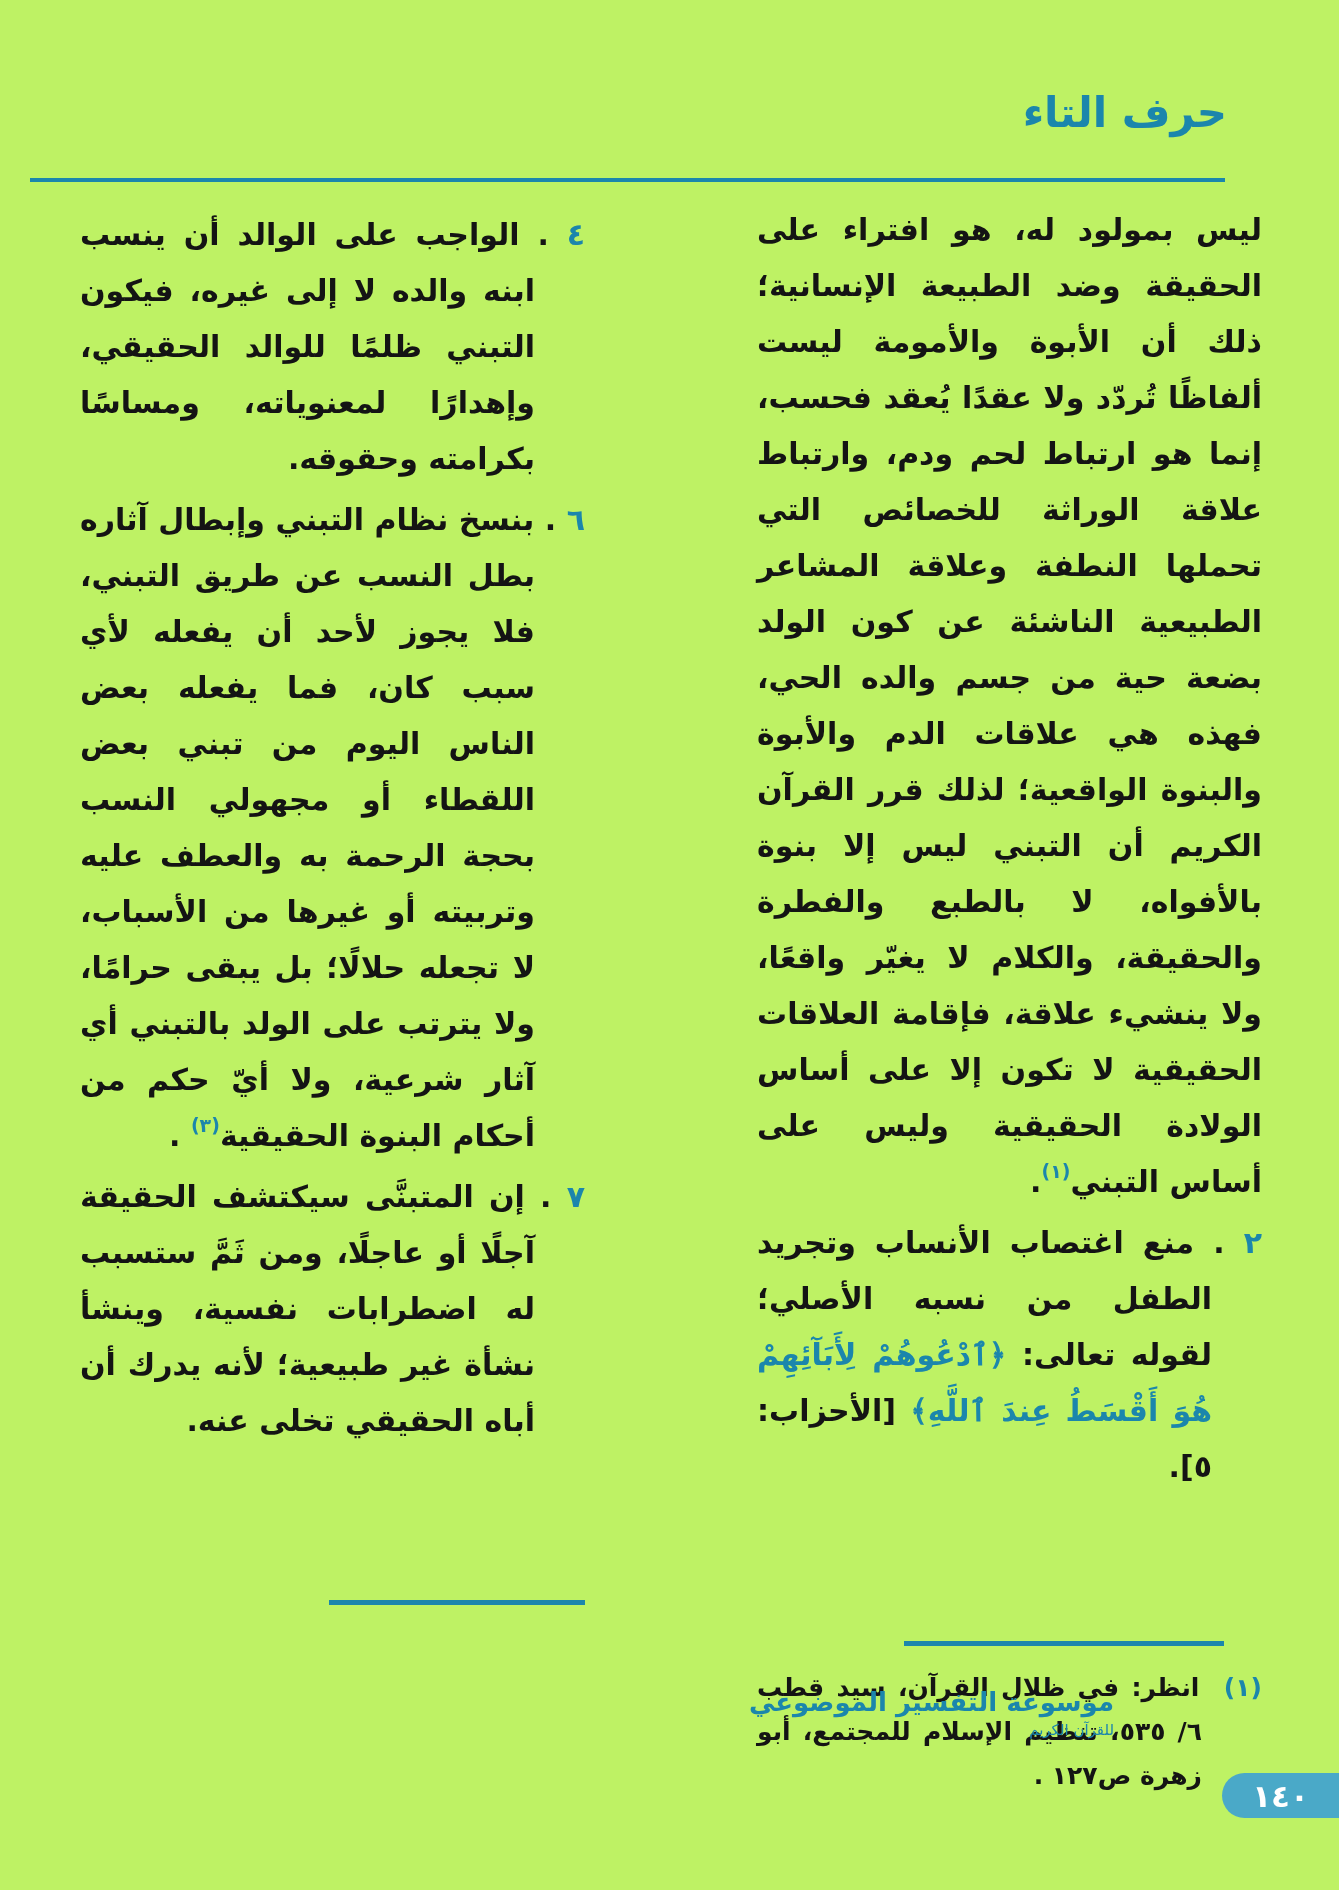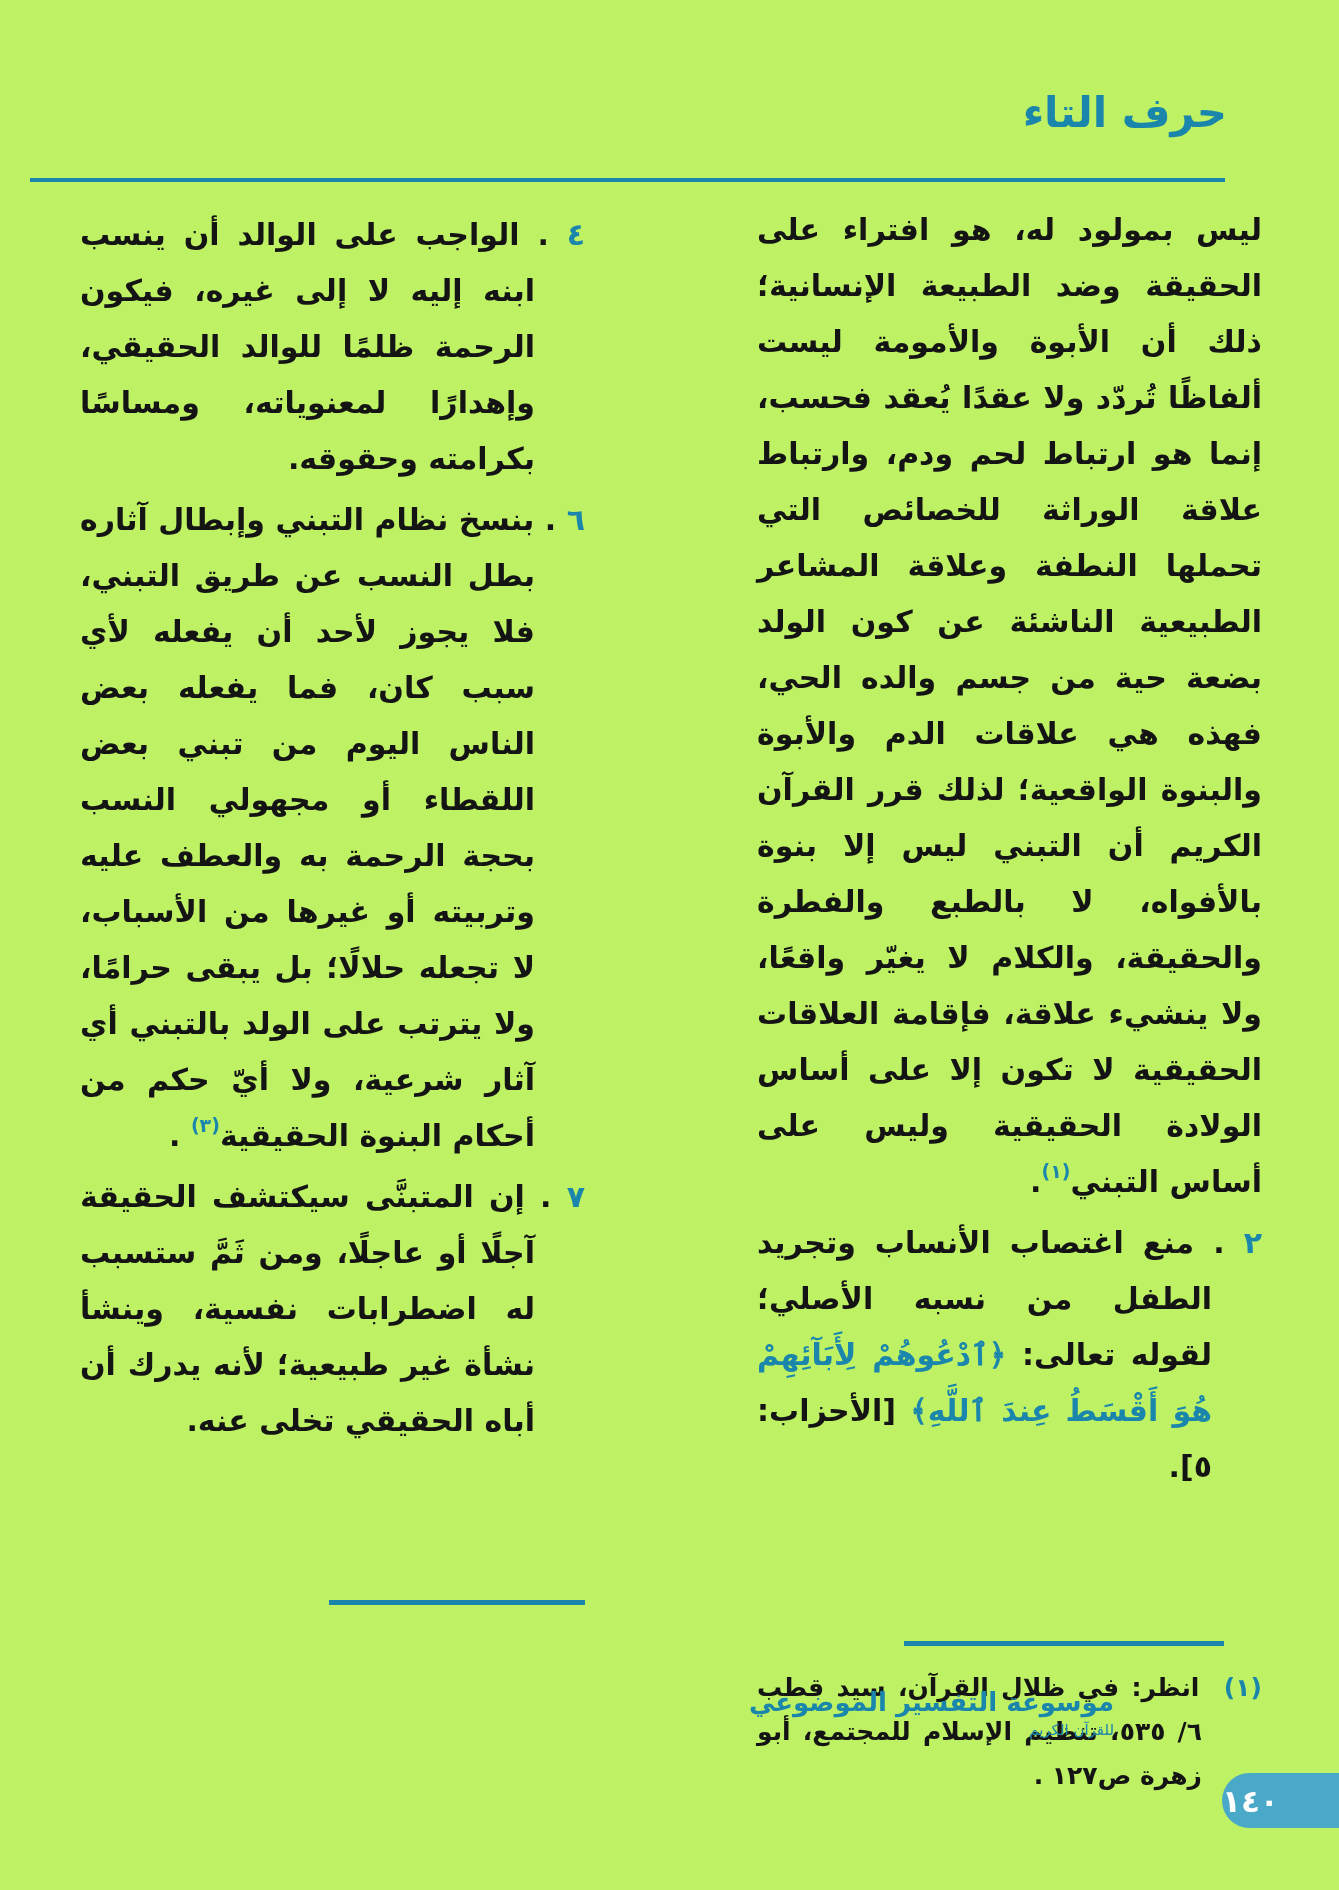--- a/index.html
+++ b/index.html
@@ -49,40 +49,40 @@
   .fn.last-left{text-align-last:left;}
   .fn-marker{color:var(--accent);}
   
   .footer-logo{
     position:absolute; right:225px; top:1688px; width:200px;
     text-align:right; color:var(--accent); line-height:1.15;
   }
   .logo-line1{font-size:26px; font-weight:bold; white-space:nowrap;}
   .logo-line2{font-size:15px; font-weight:normal; margin-top:4px;}
   .page-badge{
-    position:absolute; right:0; top:1773px; width:117px; height:55px;
+    position:absolute; right:0; top:1773px; width:117px; height:45px;
     background:var(--badge); border-radius:30px 0 0 30px;
-    display:flex; align-items:center; justify-content:flex-end;
+    display:flex; align-items:center; justify-content:center;
   }
   .page-number{color:#ffffff; font-size:31px; font-weight:bold; letter-spacing:3px;}
 </style>
 </head>
 <body>
 
 <div class="page" style="--accent: #1b86ac; --badge: #4aa9c8; --ink: #141414;">
 
   <div class="chapter-title">حرف التاء</div>
   <div class="header-rule"></div>
 
   <div class="col col-right">
       <p class="para plain"><span>ليس بمولود له، هو افتراء على الحقيقة وضد الطبيعة الإنسانية؛ ذلك أن الأبوة والأمومة ليست ألفاظًا تُردّد ولا عقدًا يُعقد فحسب، إنما هو ارتباط لحم ودم، وارتباط علاقة الوراثة للخصائص التي تحملها النطفة وعلاقة المشاعر الطبيعية الناشئة عن كون الولد بضعة حية من جسم والده الحي، فهذه هي علاقات الدم والأبوة والبنوة الواقعية؛ لذلك قرر القرآن الكريم أن التبني ليس إلا بنوة بالأفواه، لا بالطبع والفطرة والحقيقة، والكلام لا يغيّر واقعًا، ولا ينشيء علاقة، فإقامة العلاقات الحقيقية لا تكون إلا على أساس الولادة الحقيقية وليس على أساس التبني</span><span class="fn-ref">(١)</span><span>.</span></p>
       <p class="para item"><span class="num">٢</span> . <span>منع اغتصاب الأنساب وتجريد الطفل من نسبه الأصلي؛ لقوله تعالى: </span><span class="quran">﴿ٱدْعُوهُمْ لِأَبَآئِهِمْ هُوَ أَقْسَطُ عِندَ ٱللَّهِ﴾</span><span> [الأحزاب: ٥].</span></p>
     </div>
   <div class="col col-left">
-      <p class="para item"><span class="num">٤</span> . <span>الواجب على الوالد أن ينسب ابنه إليه لا إلى غيره، فيكون الرحمة ظلمًا للوالد الحقيقي، وإهدارًا لمعنوياته، ومساسًا بكرامته وحقوقه.</span></p>
+      <p class="para item"><span class="num">٤</span> . <span>الواجب على الوالد أن ينسب ابنه والده لا إلى غيره، فيكون التبني ظلمًا للوالد الحقيقي، وإهدارًا لمعنوياته، ومساسًا بكرامته وحقوقه.</span></p>
       <p class="para item"><span class="num">٦</span> . <span>بنسخ نظام التبني وإبطال آثاره بطل النسب عن طريق التبني، فلا يجوز لأحد أن يفعله لأي سبب كان، فما يفعله بعض الناس اليوم من تبني بعض اللقطاء أو مجهولي النسب بحجة الرحمة به والعطف عليه وتربيته أو غيرها من الأسباب، لا تجعله حلالًا؛ بل يبقى حرامًا، ولا يترتب على الولد بالتبني أي آثار شرعية، ولا أيّ حكم من أحكام البنوة الحقيقية</span><span class="fn-ref">(٣)</span><span> .</span></p>
       <p class="para item"><span class="num">٧</span> . <span>إن المتبنَّى سيكتشف الحقيقة آجلًا أو عاجلًا، ومن ثَمَّ ستسبب له اضطرابات نفسية، وينشأ نشأة غير طبيعية؛ لأنه يدرك أن أباه الحقيقي تخلى عنه.</span></p>
     </div>
 
   <div class="fn-block fn-block-right">
     <div class="fn-rule fn-rule-right"></div>
     <div>
         <p class="fn"><span class="fn-marker">(١)</span>&nbsp;&nbsp;انظر: في ظلال القرآن، سيد قطب ٦/ ٥٣٥، تنظيم الإسلام للمجتمع، أبو زهرة ص١٢٧ .</p>
       </div>
   </div>

